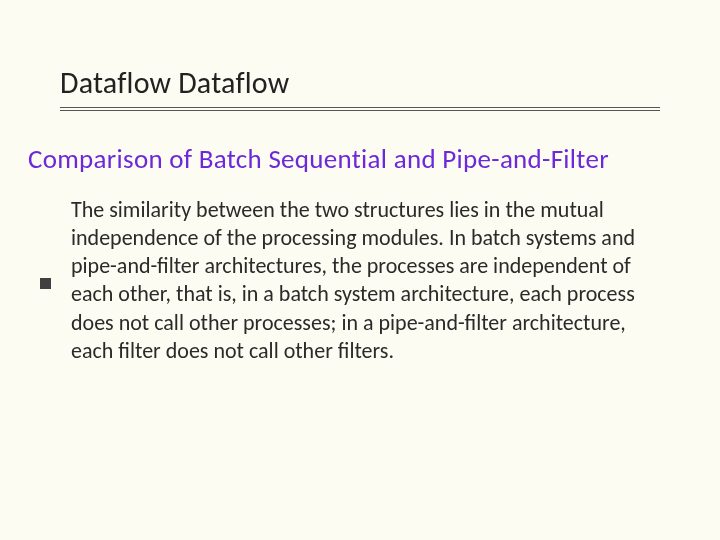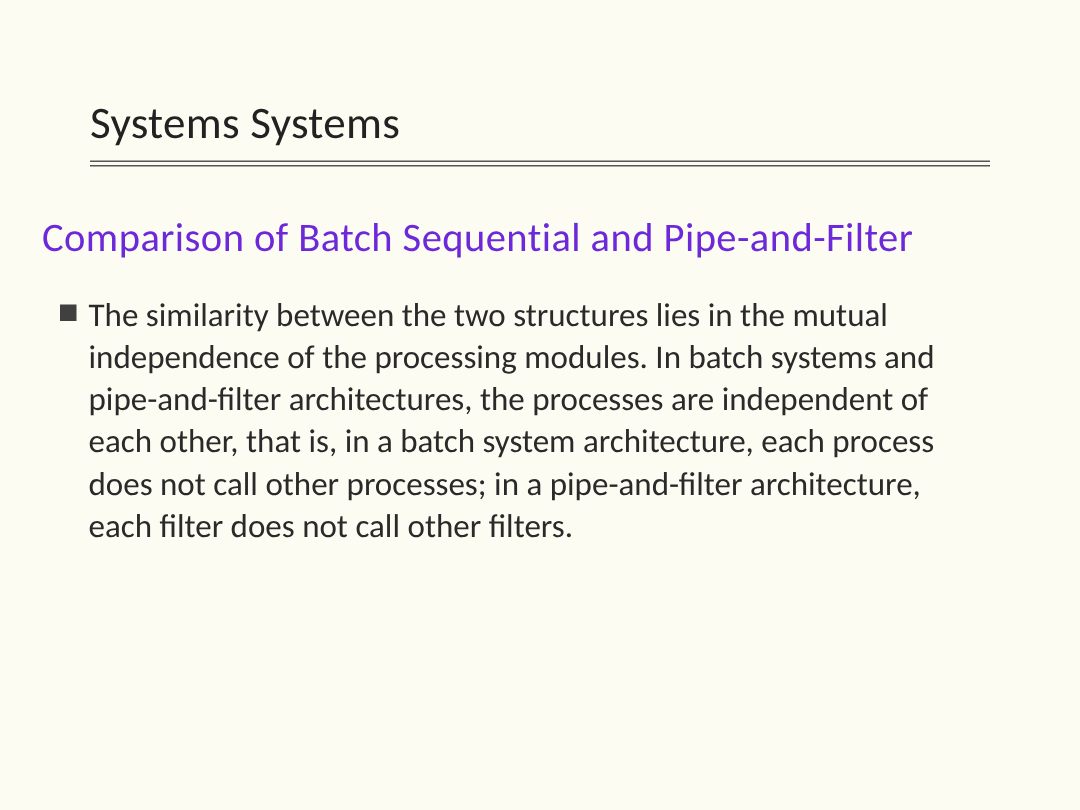--- a/index.html
+++ b/index.html
@@ -51,22 +51,22 @@
     letter-spacing: 0.3px;
   }
   .body-block {
     position: absolute;
     left: 40px;
     top: 196px;
     width: 620px;
   }
   .bullet-item {
     display: flex;
-    align-items: flex-start;
-    gap: 8px;
+    align-items: center;
+    gap: 20px;
   }
   .bullet-marker {
     flex: 0 0 auto;
     width: 11px;
     height: 11px;
     background: #404040;
     margin-top: 7px;
   }
   .bullet-text {
     font-size: 22px;
@@ -74,21 +74,21 @@
     color: #2a2a2a;
     font-weight: 400;
   }
 </style>
 </head>
 <body>
 
 <div class="slide">
 
   <div class="heading-block">
-    <h1 class="heading-text">Systems Systems</h1>
+    <h1 class="heading-text">Dataflow Dataflow</h1>
     <hr class="heading-rule">
   </div>
 
   <div class="subheading-block">
     <h2 class="subheading-text">Comparison of Batch Sequential and Pipe-and-Filter</h2>
   </div>
 
   <div class="body-block">
     <div class="bullet-item">
       <span class="bullet-marker"></span>

